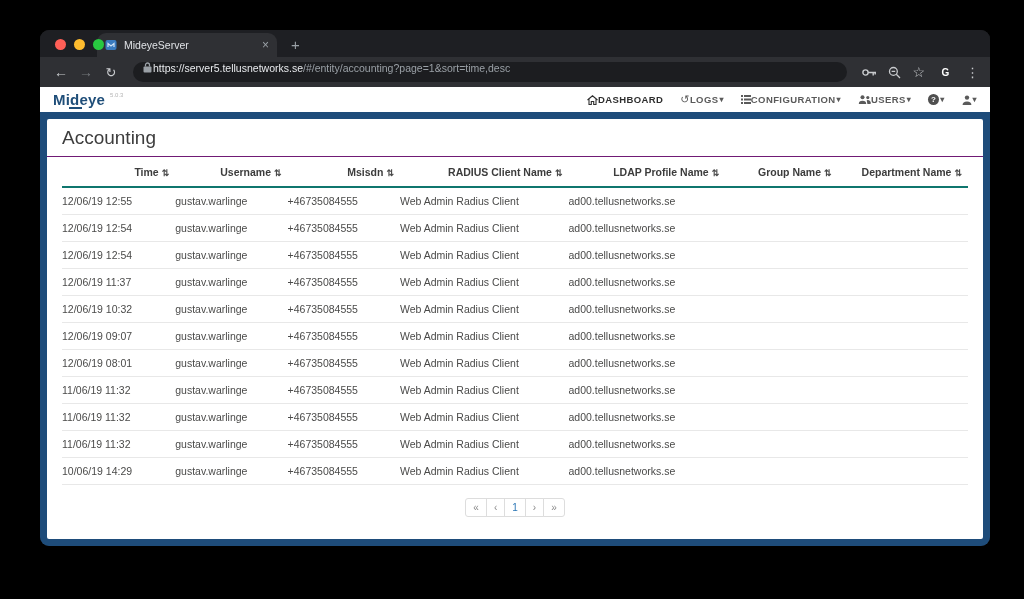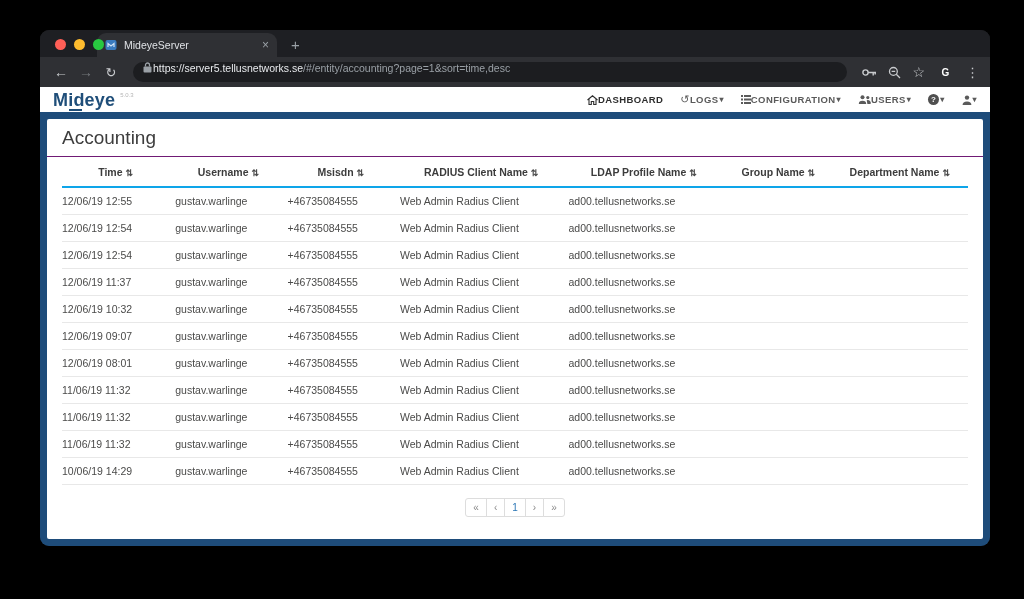--- a/index.html
+++ b/index.html
@@ -32,41 +32,41 @@
   .lock-icon { flex:none; }
   .url { font-size:10.5px; white-space:nowrap; }
   .url .host { color:#e8eaed; } .url .path { color:#9aa0a6; }
   .tb-right { display:flex; align-items:center; gap:11px; padding-left:3px; }
   .tb-ic { color:#c9cbce; font-size:13px; line-height:1; }
   .avatar { width:19px; height:19px; border-radius:50%; color:#fff; font-size:10px; font-weight:bold;
             display:flex; align-items:center; justify-content:center; }
 
   
   .appheader { height:25px; background:#fff; display:flex; align-items:center; padding:0 13px; }
-  .logo { font-size:18px; font-weight:bold; color:#1f4e79; letter-spacing:.2px; position:relative; line-height:1; }
+  .logo { font-size:15px; font-weight:bold; color:#1f4e79; letter-spacing:.2px; position:relative; line-height:1; }
   .logo .ul { position:absolute; left:16px; bottom:-2px; width:13px; height:2px; background:#1f4e79; }
   .logo-version { font-size:6px; color:#b5b5b5; margin-left:5px; align-self:flex-start; margin-top:5px; }
   .appnav { margin-left:auto; display:flex; align-items:center; gap:17px; }
   .nav-item { display:flex; align-items:center; gap:0; font-size:9.5px; font-weight:bold;
               letter-spacing:.4px; color:#5a5a5a; white-space:nowrap; }
   .nav-item.active { color:#2e2e2e; }
   .nav-item svg { display:block; }
   .caret { font-size:8px; color:#5a5a5a; margin-left:1px; }
   .help-circle { width:11px; height:11px; border-radius:50%; background:#4f4f4f; color:#fff;
                  font-size:8px; font-weight:bold; display:flex; align-items:center; justify-content:center; }
 
   
   .viewport { height:434px; background:#1e4c7a; padding:7px; }
   .panel { background:#fff; height:100%; border-radius:2px; overflow:hidden; display:flex; flex-direction:column; }
   .panel-title { font-size:19px; color:#3d3d3d; padding:8px 15px 7px; border-bottom:1px solid #701a75; }
 
   .tablewrap { margin:0 15px; flex:1; }
   table { width:100%; border-collapse:collapse; }
-  th { text-align:center; font-size:10.5px; color:#3c3c3c; font-weight:bold; padding:9px 6px 8px 0;
-       border-bottom:2px solid #0ea5e9; white-space:nowrap; cursor:pointer; }
+  th { text-align:right; font-size:10.5px; color:#3c3c3c; font-weight:bold; padding:9px 6px 8px 0;
+       border-bottom:2px solid #0f766e; white-space:nowrap; cursor:pointer; }
   .sort-ic { font-size:9px; color:#4a4a4a; margin-left:3px; }
   td { font-size:10.5px; color:#4a4a49; padding:7px 6px 7px 0; border-bottom:1px solid #e8e8e8; white-space:nowrap; }
 
   .pagwrap { display:flex; justify-content:center; padding:13px 0 0; }
   .page-item { min-width:19px; padding:3px 7px; border:1px solid #ddd; background:#fff; font-size:10px;
                color:#8a8a8a; text-align:center; margin-left:-1px; cursor:pointer; }
   .page-item:first-child { border-radius:3px 0 0 3px; margin-left:0; }
   .page-item:last-child { border-radius:0 3px 3px 0; }
   .page-item.active { color:#2a76b5; }
 </style>

